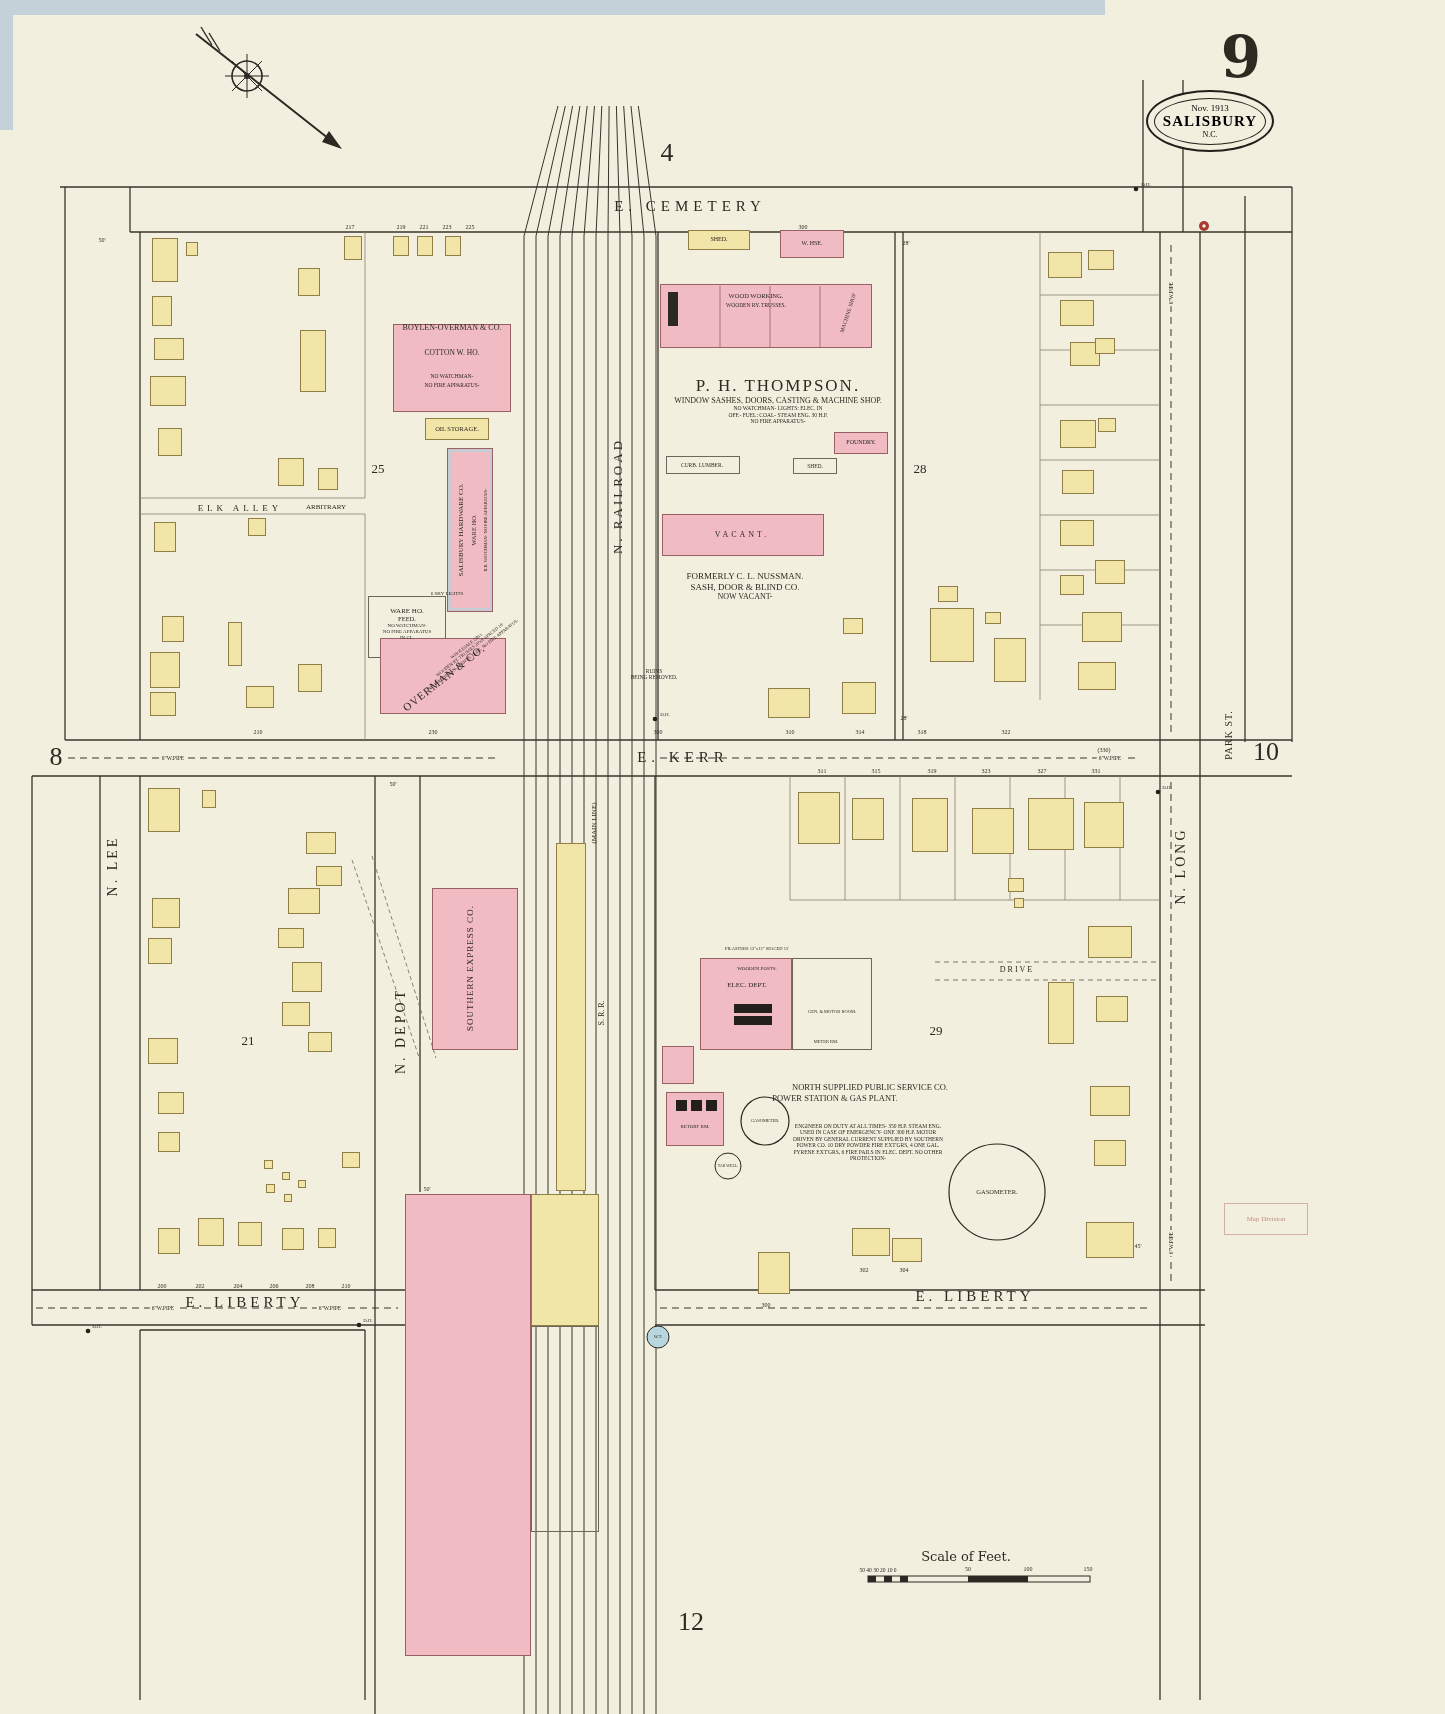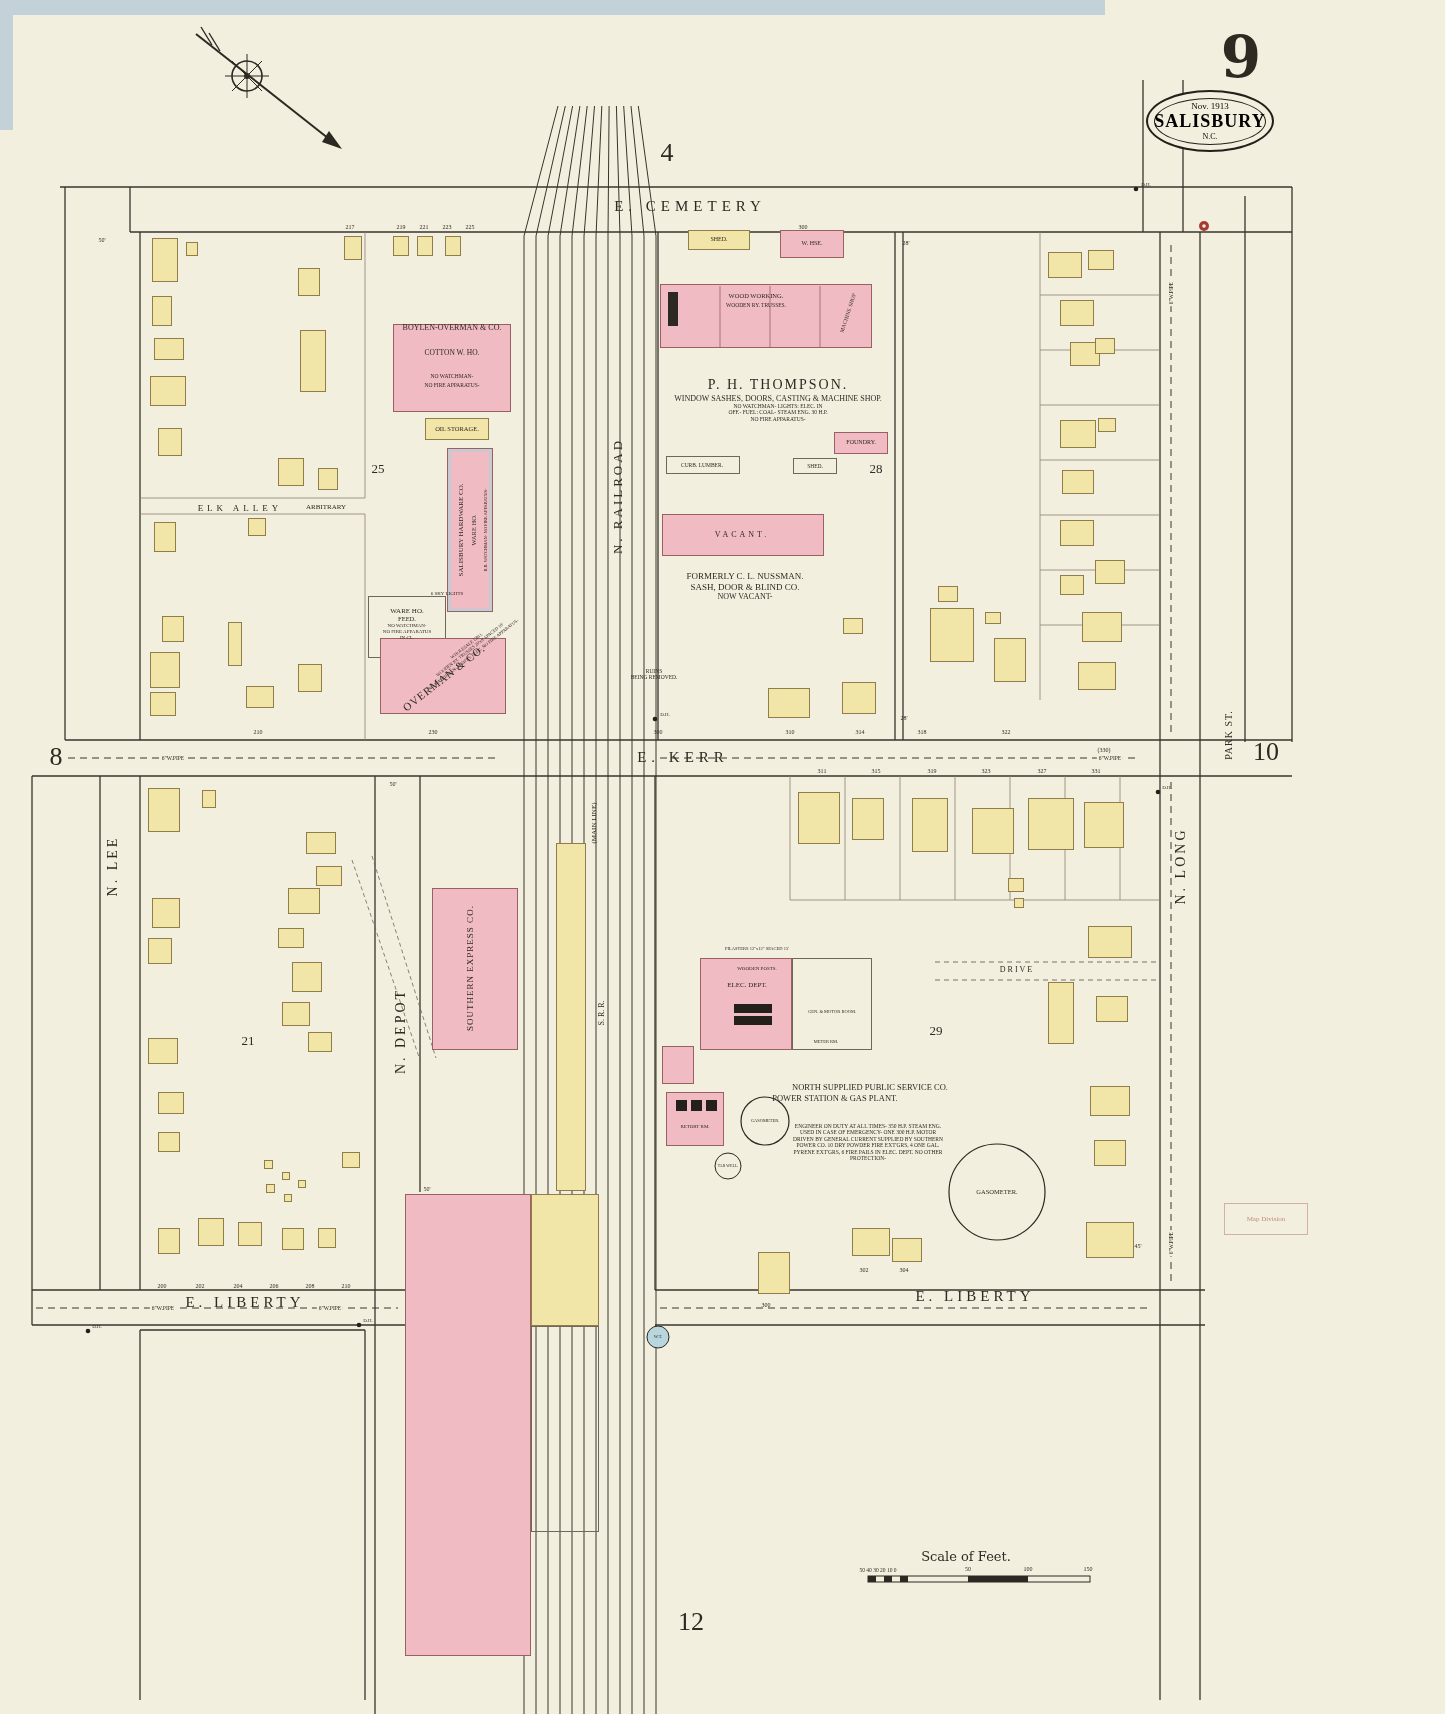--- a/index.html
+++ b/index.html
@@ -312,21 +312,21 @@
   <div class="lbl r90" style="left:618px;top:496px;font-size:13px;letter-spacing:3px">N. RAILROAD</div>
   <div class="lbl r90" style="left:1181px;top:866px;font-size:14px;letter-spacing:3px">N. LONG</div>
   <div class="lbl r90" style="left:1229px;top:735px;font-size:10px;letter-spacing:1px">PARK ST.</div>
   <div class="lbl r90" style="left:594px;top:823px;font-size:7px">(MAIN LINE)</div>
   <div class="lbl r90" style="left:602px;top:1013px;font-size:8px">S. R. R.</div>
   <div class="lbl" style="left:240px;top:508px;font-size:9px;letter-spacing:4px">ELK ALLEY</div>
   <div class="lbl" style="left:326px;top:507px;font-size:7px">ARBITRARY</div>
   <div class="lbl" style="left:1017px;top:970px;font-size:8px;letter-spacing:2px">DRIVE</div>
 
   <div class="lbl" style="left:378px;top:469px;font-size:13px">25</div>
-  <div class="lbl" style="left:876px;top:469px;font-size:13px">28</div>
+  <div class="lbl" style="left:920px;top:469px;font-size:13px">28</div>
   <div class="lbl" style="left:248px;top:1041px;font-size:13px">21</div>
   <div class="lbl" style="left:936px;top:1031px;font-size:13px">29</div>
 
   <div class="lbl" style="left:452px;top:328px;font-size:8px">BOYLEN-OVERMAN &amp; CO.</div>
   <div class="lbl" style="left:452px;top:353px;font-size:7.5px">COTTON W. HO.</div>
   <div class="lbl" style="left:452px;top:376px;font-size:5.5px">NO WATCHMAN-</div>
   <div class="lbl" style="left:452px;top:385px;font-size:5.5px">NO FIRE APPARATUS-</div>
   <div class="lbl" style="left:457px;top:429px;font-size:6.5px">OIL STORAGE.</div>
   <div class="lbl r90" style="left:461px;top:530px;font-size:7px">SALISBURY HARDWARE CO.</div>
   <div class="lbl r90" style="left:474px;top:530px;font-size:6.5px">WARE HO.</div>
@@ -345,21 +345,21 @@
     <div style="font-size:4.5px">WOODEN RY. TRUSSES 20'x8' SPACED 16'</div>
     <div style="font-size:4.5px">NO WATCHMAN- LIGHTS: ELEC. NO FIRE APPARATUS-</div>
   </div>
 
   <div class="lbl" style="left:719px;top:240px;font-size:6px">SHED.</div>
   <div class="lbl" style="left:812px;top:244px;font-size:6px">W. HSE.</div>
   <div class="lbl" style="left:756px;top:296px;font-size:6.5px">WOOD WORKING.</div>
   <div class="lbl" style="left:756px;top:305px;font-size:5.5px">WOODEN RY. TRUSSES.</div>
   <div class="lbl r72" style="left:848px;top:313px;font-size:5.5px">MACHINE SHOP</div>
   <div class="lbl" style="left:778px;top:400px">
-    <div style="font-size:14px;letter-spacing:2px">P. H. THOMPSON.</div>
+    <div style="font-size:17px;letter-spacing:2px">P. H. THOMPSON.</div>
     <div style="font-size:8px">WINDOW SASHES, DOORS, CASTING &amp; MACHINE SHOP.</div>
     <div style="font-size:5.5px">NO WATCHMAN- LIGHTS: ELEC. IN</div>
     <div style="font-size:5.5px">OFF.- FUEL: COAL- STEAM ENG. 30 H.P.</div>
     <div style="font-size:5.5px">NO FIRE APPARATUS-</div>
   </div>
   <div class="lbl" style="left:861px;top:443px;font-size:6px">FOUNDRY.</div>
   <div class="lbl" style="left:702px;top:465px;font-size:5.5px">CURB. LUMBER.</div>
   <div class="lbl" style="left:815px;top:466px;font-size:5.5px">SHED.</div>
   <div class="lbl" style="left:742px;top:535px;font-size:8px;letter-spacing:3px">VACANT.</div>
   <div class="lbl" style="left:745px;top:586px">
@@ -440,20 +440,20 @@
   <div class="lbl" style="left:1146px;top:185px;font-size:5px">D.H.</div>
   <div class="lbl" style="left:665px;top:715px;font-size:5px">D.H.</div>
   <div class="lbl" style="left:97px;top:1327px;font-size:5px">D.H.</div>
   <div class="lbl" style="left:368px;top:1321px;font-size:5px">D.H.</div>
   <div class="lbl" style="left:1167px;top:788px;font-size:5px">D.H.</div>
 </div>
 
 <div id="stamp">
   <div class="inner">
     <div style="font-size:9px">Nov. 1913</div>
-    <div style="font-size:18px;letter-spacing:1px;font-weight:bold">SALISBURY</div>
+    <div style="font-size:15px;letter-spacing:1px;font-weight:bold">SALISBURY</div>
     <div style="font-size:8px">N.C.</div>
   </div>
 </div>
 
 <div id="br-stamp">
   <span>Map Division</span>
 </div>
 
 </body></html>

